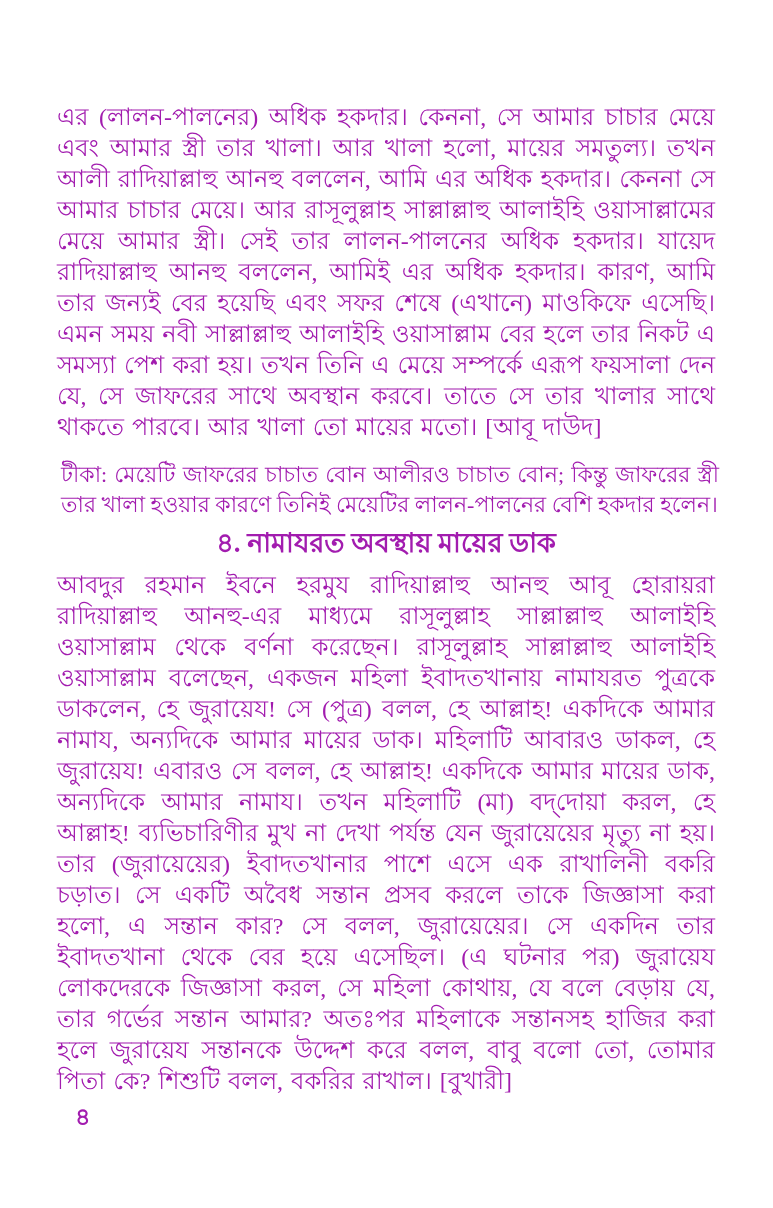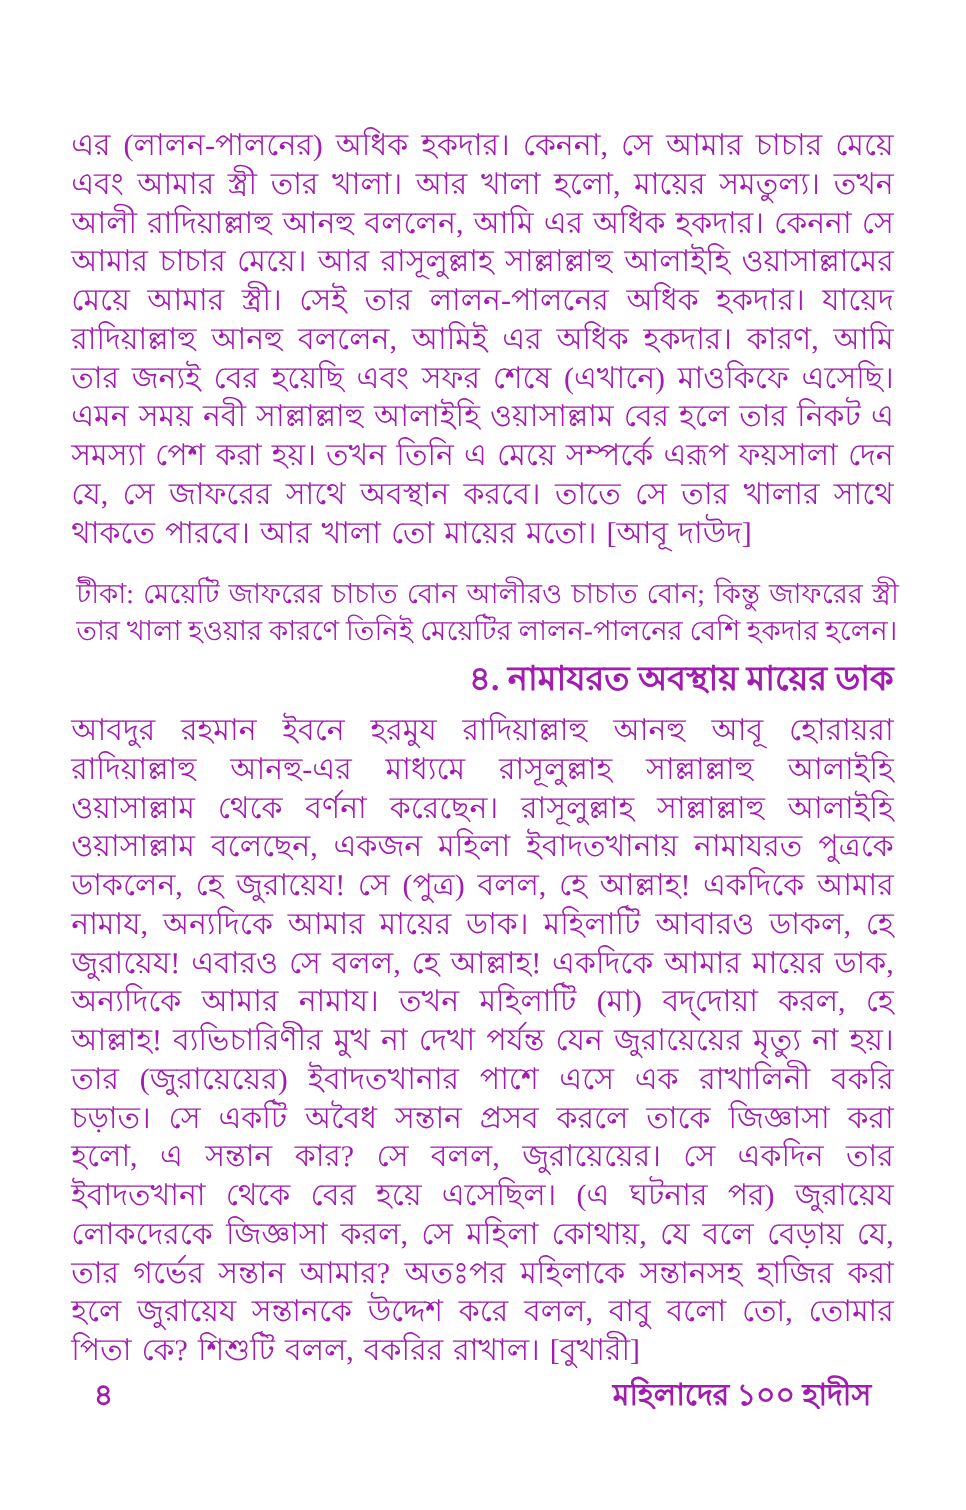--- a/index.html
+++ b/index.html
@@ -38,21 +38,21 @@
     line-height: 30px;
     text-align: justify;
     text-justify: inter-word;
   }
   .section-heading {
     top: 524px;
     margin: 0;
     font-size: 27px;
     line-height: 38px;
     font-weight: bold;
-    text-align: right;
+    text-align: center;
   }
   .para-2 { top: 570px; }
   .page-footer {
     position: absolute;
     left: 57px;
     right: 58px;
     top: 1100px;
     display: flex;
     justify-content: space-between;
     align-items: baseline;
@@ -72,16 +72,15 @@
   <p class="body-para text-block para-1">এর (লালন-পালনের) অধিক হকদার। কেননা, সে আমার চাচার মেয়ে এবং আমার স্ত্রী তার খালা। আর খালা হলো, মায়ের সমতুল্য। তখন আলী রাদিয়াল্লাহু আনহু বললেন, আমি এর অধিক হকদার। কেননা সে আমার চাচার মেয়ে। আর রাসূলুল্লাহ সাল্লাল্লাহু আলাইহি ওয়াসাল্লামের মেয়ে আমার স্ত্রী। সেই তার লালন-পালনের অধিক হকদার। যায়েদ রাদিয়াল্লাহু আনহু বললেন, আমিই এর অধিক হকদার। কারণ, আমি তার জন্যই বের হয়েছি এবং সফর শেষে (এখানে) মাওকিফে এসেছি। এমন সময় নবী সাল্লাল্লাহু আলাইহি ওয়াসাল্লাম বের হলে তার নিকট এ সমস্যা পেশ করা হয়। তখন তিনি এ মেয়ে সম্পর্কে এরূপ ফয়সালা দেন যে, সে জাফরের সাথে অবস্থান করবে। তাতে সে তার খালার সাথে থাকতে পারবে। আর খালা তো মায়ের মতো। [আবূ দাউদ]</p>
 
   <p class="note-para text-block">টীকা: মেয়েটি জাফরের চাচাত বোন আলীরও চাচাত বোন; কিন্তু জাফরের স্ত্রী তার খালা হওয়ার কারণে তিনিই মেয়েটির লালন-পালনের বেশি হকদার হলেন।</p>
 
   <h2 class="section-heading text-block">৪. নামাযরত অবস্থায় মায়ের ডাক</h2>
 
   <p class="body-para text-block para-2">আবদুর রহমান ইবনে হরমুয রাদিয়াল্লাহু আনহু আবূ হোরায়রা রাদিয়াল্লাহু আনহু-এর মাধ্যমে রাসূলুল্লাহ সাল্লাল্লাহু আলাইহি ওয়াসাল্লাম থেকে বর্ণনা করেছেন। রাসূলুল্লাহ সাল্লাল্লাহু আলাইহি ওয়াসাল্লাম বলেছেন, একজন মহিলা ইবাদতখানায় নামাযরত পুত্রকে ডাকলেন, হে জুরায়েয! সে (পুত্র) বলল, হে আল্লাহ! একদিকে আমার নামায, অন্যদিকে আমার মায়ের ডাক। মহিলাটি আবারও ডাকল, হে জুরায়েয! এবারও সে বলল, হে আল্লাহ! একদিকে আমার মায়ের ডাক, অন্যদিকে আমার নামায। তখন মহিলাটি (মা) বদ্‌দোয়া করল, হে আল্লাহ! ব্যভিচারিণীর মুখ না দেখা পর্যন্ত যেন জুরায়েয়ের মৃত্যু না হয়। তার (জুরায়েয়ের) ইবাদতখানার পাশে এসে এক রাখালিনী বকরি চড়াত। সে একটি অবৈধ সন্তান প্রসব করলে তাকে জিজ্ঞাসা করা হলো, এ সন্তান কার? সে বলল, জুরায়েয়ের। সে একদিন তার ইবাদতখানা থেকে বের হয়ে এসেছিল। (এ ঘটনার পর) জুরায়েয লোকদেরকে জিজ্ঞাসা করল, সে মহিলা কোথায়, যে বলে বেড়ায় যে, তার গর্ভের সন্তান আমার? অতঃপর মহিলাকে সন্তানসহ হাজির করা হলে জুরায়েয সন্তানকে উদ্দেশ করে বলল, বাবু বলো তো, তোমার পিতা কে? শিশুটি বলল, বকরির রাখাল। [বুখারী]</p>
 
   <div class="page-footer">
     <span class="page-number">৪</span>
-    <span class="book-title">মহিলাদের ১০০ হাদীস</span>
   </div>
 
 </div>
 
 </body></html>

